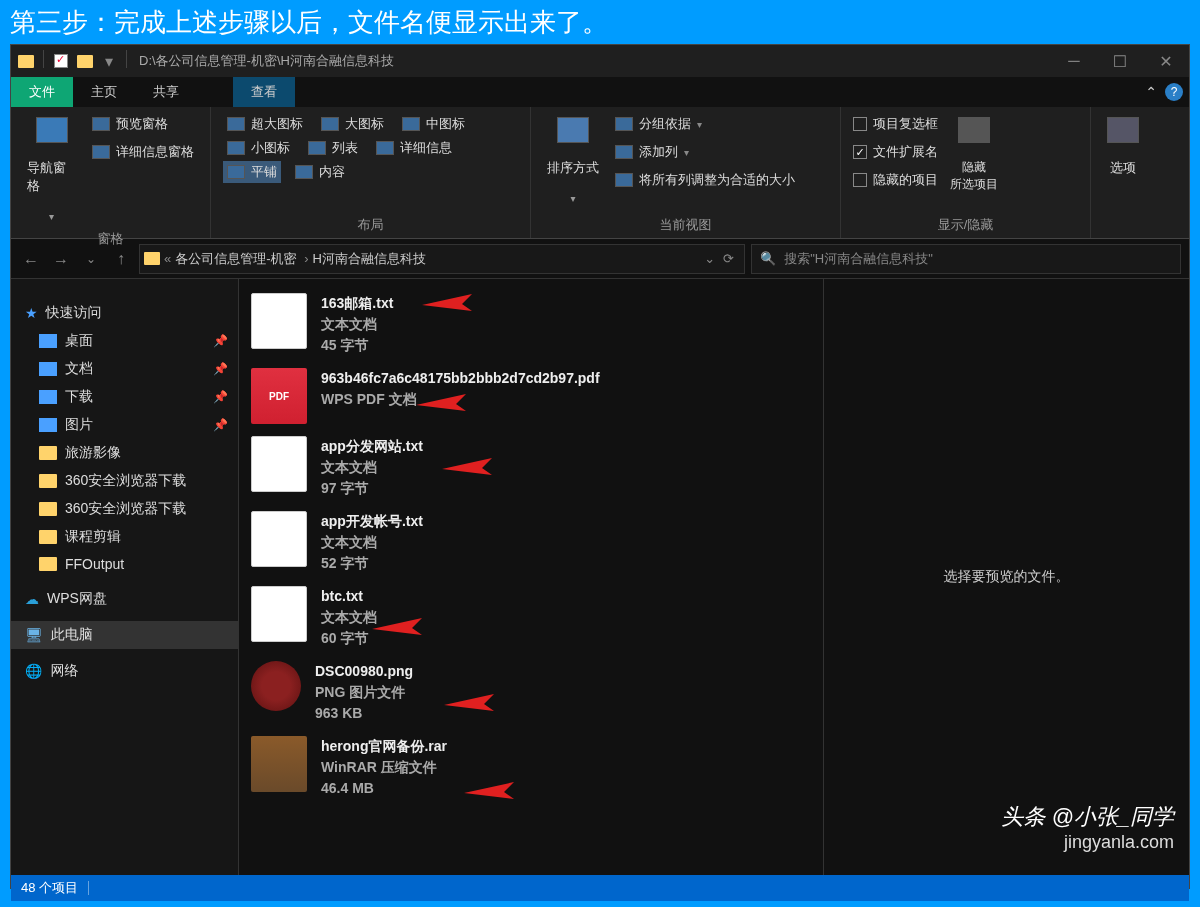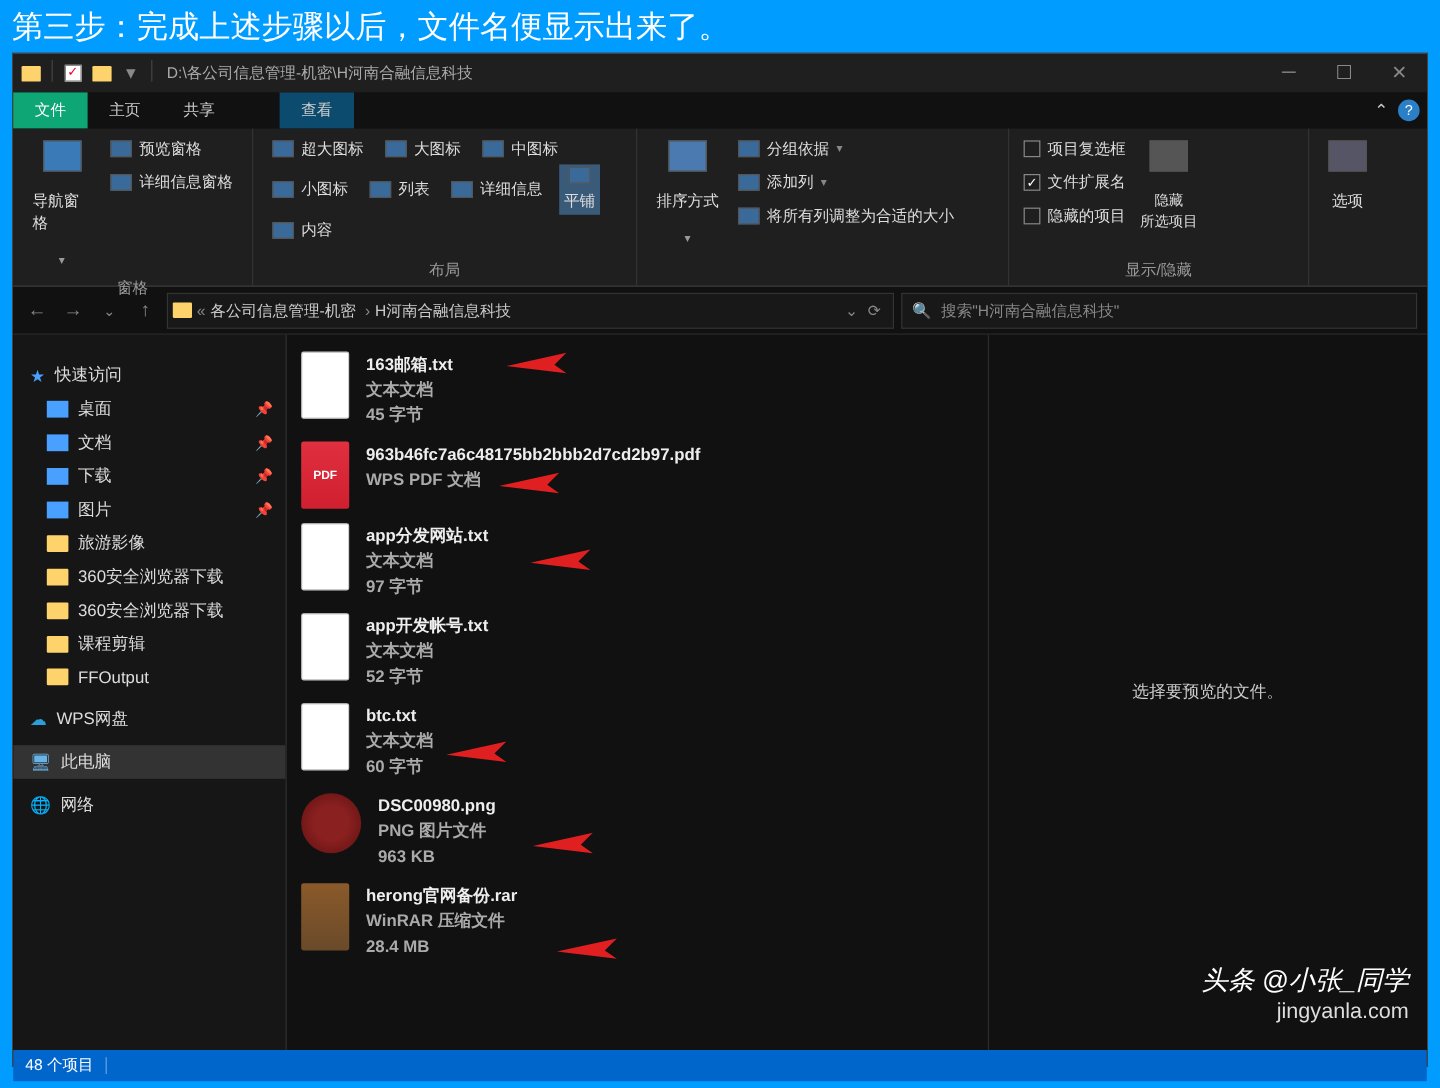--- a/index.html
+++ b/index.html
@@ -25,21 +25,21 @@
 .help { width: 18px; height: 18px; border-radius: 50%; background: #2a7fc7; color: #fff; font-size: 12px; display: flex; align-items: center; justify-content: center; }
 .ribbon { background: #1f1f1f; height: 132px; display: flex; border-bottom: 1px solid #444; }
 .rgroup { border-right: 1px solid #333; padding: 6px 12px 0; display: flex; flex-direction: column; color: #ddd; font-size: 13px; }
 .rgroup-body { flex: 1; display: flex; gap: 8px; align-items: flex-start; }
 .rgroup-label { text-align: center; color: #999; font-size: 13px; padding: 4px 0; }
 .bigbtn { display: flex; flex-direction: column; align-items: center; gap: 16px; padding: 4px; }
 .bigbtn .ico { width: 32px; height: 26px; background: #3a7ab7; border: 1px solid #555; }
 .stack { display: flex; flex-direction: column; gap: 6px; }
 .sbtn { display: flex; align-items: center; gap: 6px; padding: 2px 4px; white-space: nowrap; }
 .sbtn .si { width: 18px; height: 14px; background: #3a6a9a; border: 1px solid #555; }
-.sbtn.tile { background: #3a5a7a; flex-direction: column; }
+.sbtn.tile { background: #3a5a7a; }
 .chk { display: flex; align-items: center; gap: 6px; padding: 2px 0; }
 .chk .box { width: 14px; height: 14px; border: 1px solid #888; display: flex; align-items: center; justify-content: center; color: #fff; font-size: 11px; }
 .addrbar { display: flex; align-items: center; height: 40px; background: #111; padding: 0 8px; gap: 6px; border-bottom: 1px solid #333; }
 .navbtn { width: 24px; height: 24px; color: #888; display: flex; align-items: center; justify-content: center; font-size: 16px; }
 .addr { flex: 1; display: flex; align-items: center; background: #181818; border: 1px solid #333; height: 30px; padding: 0 4px; color: #ccc; font-size: 13px; gap: 4px; }
 .addr .crumb::after { content: " ›"; color: #888; margin-left: 4px; }
 .addr-end { margin-left: auto; display: flex; gap: 8px; color: #888; padding: 0 6px; }
 .search { width: 430px; display: flex; align-items: center; background: #181818; border: 1px solid #333; height: 30px; padding: 0 8px; color: #888; font-size: 13px; gap: 8px; }
 .body { display: flex; height: 596px; background: #111; }
 .sidebar { width: 228px; background: #161616; overflow-y: auto; border-right: 1px solid #333; padding: 12px 0; }
@@ -52,21 +52,21 @@
 .fld { background: #ffd36b; border-radius: 1px; }
 .blue { background: #4aa0ff; }
 .cloud { color: #2a9fd8; }
 .monitor { color: #6ab3e6; }
 .globe { color: #4a90c0; }
 .filepane { width: 584px; position: relative; overflow-y: auto; background: #111; padding: 8px; font-weight: bold; }
 .filepane::-webkit-scrollbar { width: 16px; }
 .filepane::-webkit-scrollbar-track { background: #1a1a1a; }
 .filepane::-webkit-scrollbar-thumb { background: #555; }
 .file-item { display: flex; gap: 14px; padding: 6px 4px; color: #ddd; }
-.fi-ico { width: 40px; height: 56px; flex-shrink: 0; border-radius: 2px; display: flex; align-items: center; justify-content: center; font-size: 10px; color: #fff; }
+.fi-ico { width: 56px; height: 56px; flex-shrink: 0; border-radius: 2px; display: flex; align-items: center; justify-content: center; font-size: 10px; color: #fff; }
 .fi-txt { background: #fff; border: 1px solid #ccc; }
 .fi-pdf { background: linear-gradient(#e03040, #d02030); }
 .fi-png { background: radial-gradient(circle, #8b2020 40%, #5a1010); border-radius: 50%; width: 50px; height: 50px; }
 .fi-rar { background: linear-gradient(#8a5a2a, #6a4a2a); }
 .fi-info { font-size: 14px; line-height: 1.5; }
 .fi-name { color: #eee; }
 .fi-meta { color: #aaa; }
 .preview { flex: 1; background: #111; display: flex; align-items: center; justify-content: center; color: #ccc; font-size: 14px; border-left: 1px solid #333; }
 .status { height: 26px; background: #0066cc; color: #fff; font-size: 13px; display: flex; align-items: center; padding: 0 10px; }
 .status .sep2 { width: 1px; height: 14px; background: rgba(255,255,255,0.4); margin: 0 10px; }
@@ -194,20 +194,21 @@
               <div class="si"></div>
               <span>添加列</span> 
               <span style="color:#888;font-size:10px">▾</span>
             </div>
           <div class="sbtn">
               <div class="si"></div>
               <span>将所有列调整为合适的大小</span>
             </div>
         </div>
       </div>
+      <div class="rgroup-label">当前视图</div>
     </div>
 
     <div class="rgroup" style="width:250px">
       <div class="rgroup-body">
         <div class="stack">
           <div class="chk">
               <div class="box"></div>
               <span>项目复选框</span>
             </div>
           <div class="chk">
@@ -367,21 +368,21 @@
       <div class="fi-name">DSC00980.png</div>
       <div class="fi-meta">PNG 图片文件</div>
       <div class="fi-meta">963 KB</div>
     </div>
         </div>
         <div class="file-item">
     <div class="fi-ico fi-rar"></div>
     <div class="fi-info">
       <div class="fi-name">herong官网备份.rar</div>
       <div class="fi-meta">WinRAR 压缩文件</div>
-      <div class="fi-meta">28.4 MB</div>
+      <div class="fi-meta">46.4 MB</div>
     </div>
         </div>
         <svg class="arrow-svg" width="60" height="24" style="left: 178px; top: 12px;">
           <path d="M55 3 L5 14 L55 20 L45 13 Z" fill="#e02020"></path>
         </svg>
         <svg class="arrow-svg" width="60" height="24" style="left: 172px; top: 112px;">
           <path d="M55 3 L5 14 L55 20 L45 13 Z" fill="#e02020"></path>
         </svg>
         <svg class="arrow-svg" width="60" height="24" style="left: 198px; top: 176px;">
           <path d="M55 3 L5 14 L55 20 L45 13 Z" fill="#e02020"></path>

